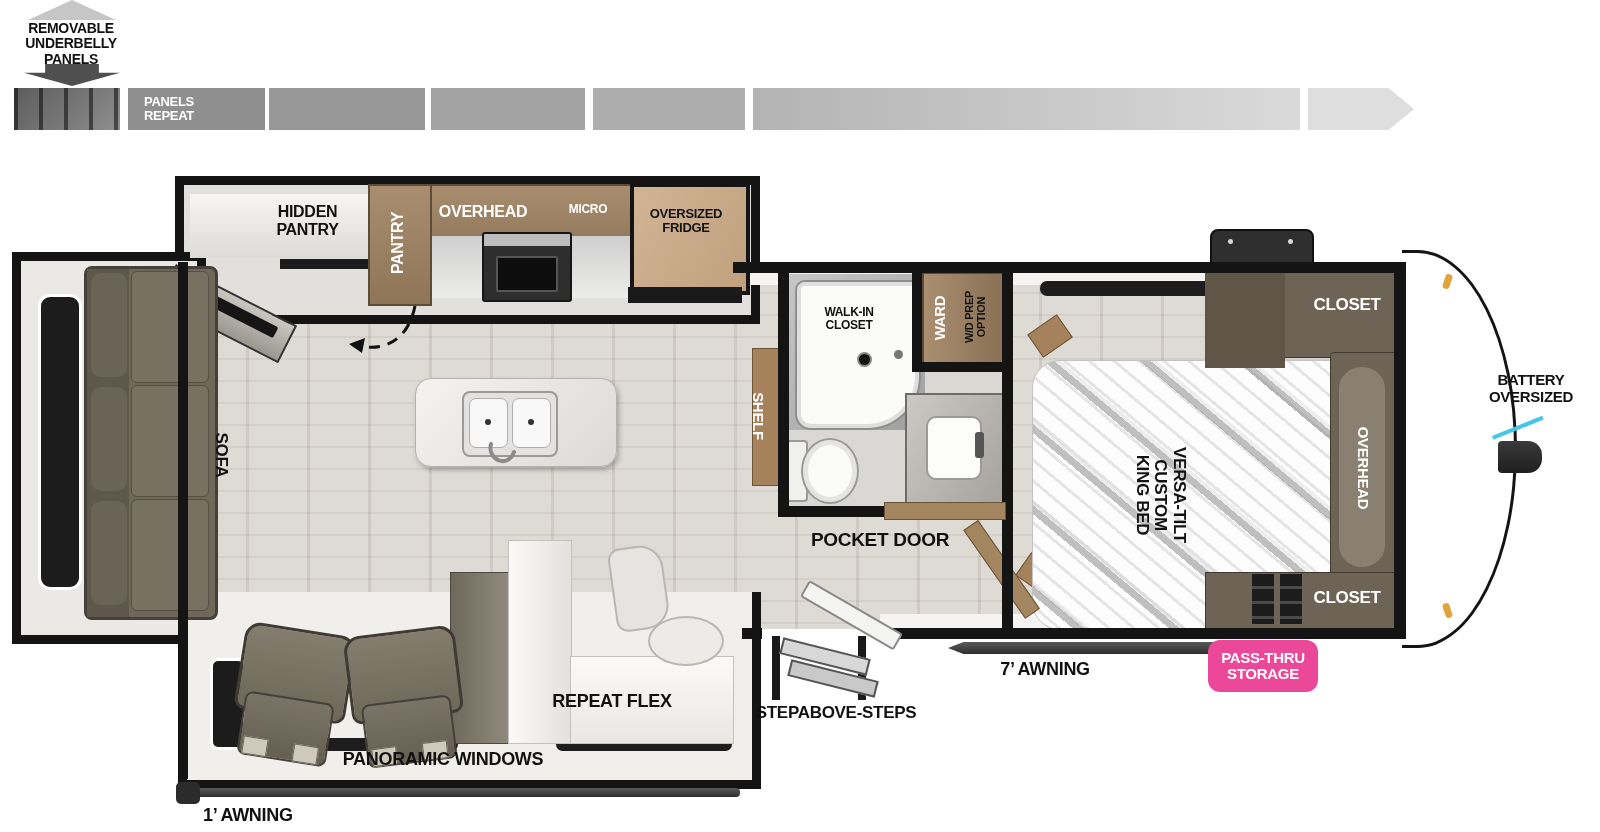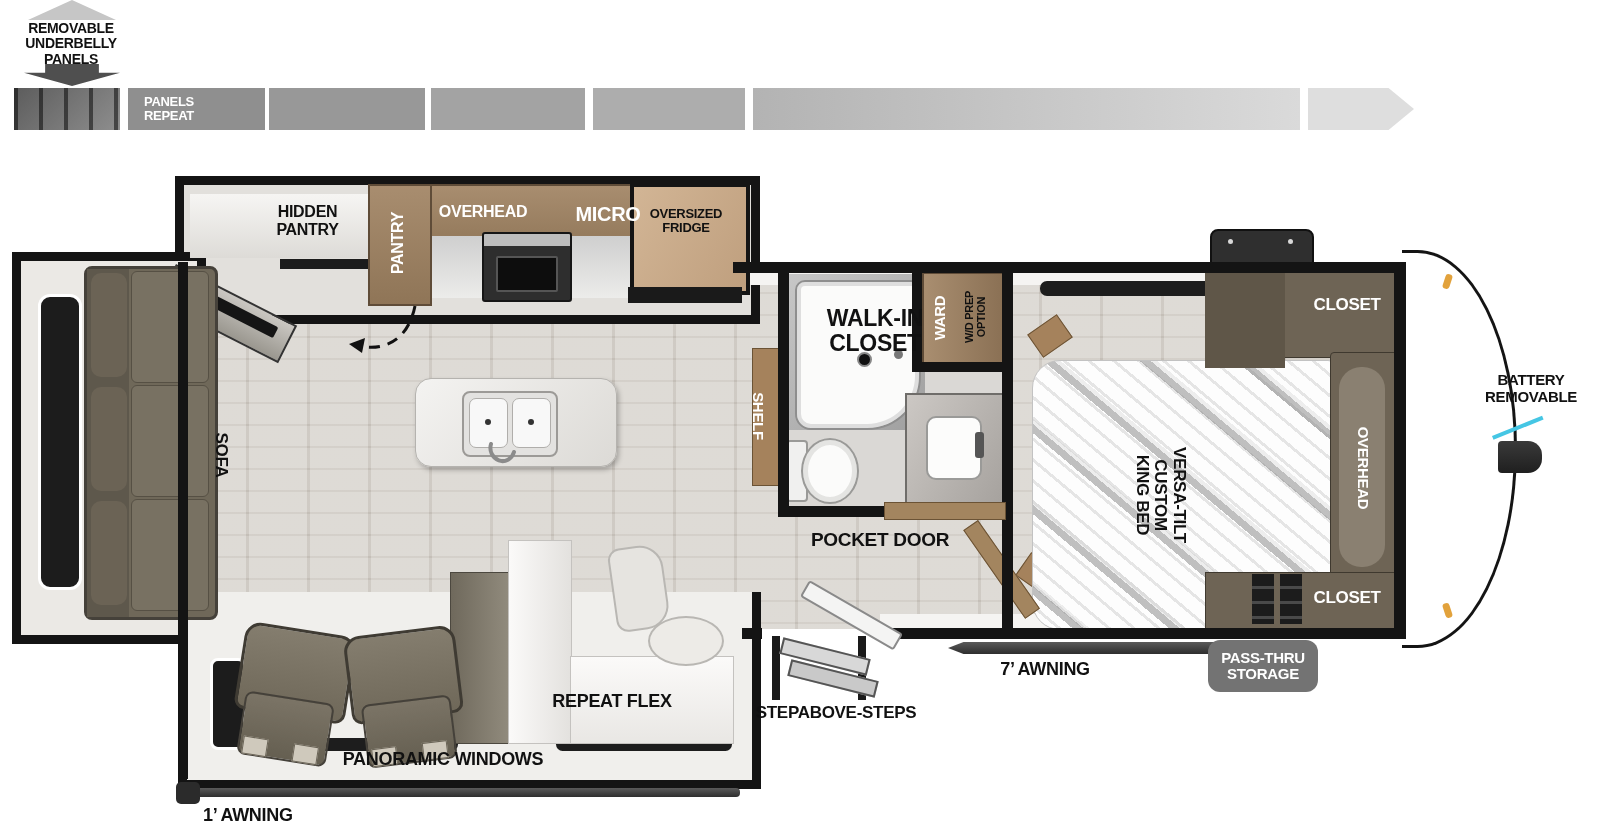--- a/index.html
+++ b/index.html
@@ -58,37 +58,37 @@
               clip-path:polygon(0 0,76% 0,100% 50%,76% 100%,0 100%);"></div>
 
   <div class="abs" style="left:1402px;top:250px;width:112px;height:392px;background:#fff;border:3px solid #141414;border-left:none;
               border-radius:0 100px 100px 0 / 0 200px 200px 0;z-index:6;"></div>
   <div class="abs" style="left:1444px;top:274px;width:7px;height:15px;background:#e2a23c;border-radius:3px;transform:rotate(18deg);z-index:20;"></div>
   <div class="abs" style="left:1444px;top:603px;width:7px;height:15px;background:#e2a23c;border-radius:3px;transform:rotate(-18deg);z-index:20;"></div>
   <div class="abs" style="left:1498px;top:441px;width:44px;height:32px;background:linear-gradient(180deg,#3a3a3a,#1f1f1f);
               border-radius:4px 14px 14px 4px;z-index:20;"></div>
   <div class="abs" style="left:1492px;top:436px;width:54px;height:4px;background:#45c6e4;transform:rotate(-22deg);transform-origin:left top;z-index:21;"></div>
   <div class="lbl" style="left:1462px;top:372px;width:138px;font-size:15px;">BATTERY
-REMOVABLE</div>
+OVERSIZED</div>
 
   <div class="floor" style="left:188px;top:272px;width:1208px;height:357px;"></div>
   <div class="trim" style="left:742px;top:273px;width:654px;height:12px;"></div>
   <div class="trim" style="left:880px;top:614px;width:516px;height:15px;"></div>
 
   <div class="slidebox" style="left:175px;top:176px;width:567px;height:130px;background:#e2e0dc;"></div>
   <div class="abs" style="left:190px;top:194px;width:185px;height:64px;background:linear-gradient(180deg,#f6f5f3,#dddbd7);z-index:10;"></div>
   <div class="abs" style="left:280px;top:259px;width:266px;height:10px;background:#1c1c1c;z-index:10;"></div>
   <div class="lbl" style="left:240px;top:203px;width:135px;font-size:16px;">HIDDEN
 PANTRY</div>
 
   <div class="abs cab-brown" style="left:375px;top:184px;width:257px;height:54px;z-index:9;background:linear-gradient(180deg,#a88d6f,#947a5c);"></div>
   <div class="abs cab-brown" style="left:368px;top:184px;width:60px;height:118px;z-index:11;"></div>
   <div class="lbl wlbl vflex rotm90" style="left:352px;top:233px;width:92px;height:20px;font-size:16px;">PANTRY</div>
   <div class="lbl wlbl" style="left:428px;top:203px;width:110px;font-size:16px;">OVERHEAD</div>
-  <div class="lbl wlbl" style="left:568px;top:203px;width:80px;font-size:20px;">MICRO</div>
+  <div class="lbl wlbl" style="left:548px;top:203px;width:80px;font-size:12px;">MICRO</div>
 
   <div class="abs" style="left:428px;top:236px;width:204px;height:62px;background:linear-gradient(180deg,#cfcfcf,#ececea);z-index:10;"></div>
   <div class="abs" style="left:482px;top:232px;width:86px;height:66px;background:linear-gradient(180deg,#bdbdbd 0 12px,#2e2e2e 12px);
               border:2px solid #161616;border-radius:3px;z-index:11;"></div>
   <div class="abs" style="left:496px;top:256px;width:58px;height:32px;background:#0d0d0d;border:2px solid #555;border-radius:2px;z-index:12;"></div>
 
   <div class="abs" style="left:630px;top:183px;width:112px;height:104px;background:linear-gradient(120deg,#d2b595,#bf9f7e);
               border:4px solid #141414;z-index:12;"></div>
   <div class="abs" style="left:628px;top:287px;width:114px;height:16px;background:#1a1a1a;z-index:12;"></div>
   <div class="lbl" style="left:634px;top:207px;width:104px;font-size:13px;">OVERSIZED
@@ -128,21 +128,21 @@
   <svg class="abs" style="left:488px;top:442px;z-index:14;" width="30" height="24">
     <path d="M3,2 A 12 13 0 0 0 26,10" fill="none" stroke="#8b8b8b" stroke-width="4" stroke-linecap="round"></path>
   </svg>
 
   <div class="abs" style="left:789px;top:272px;width:213px;height:234px;background:#dad8d5;z-index:3;"></div>
   <div class="abs" style="left:789px;top:274px;width:136px;height:156px;background:linear-gradient(135deg,#c7c7c7,#9f9f9f);z-index:8;"></div>
   <div class="abs" style="left:795px;top:280px;width:122px;height:146px;background:#fbfbfa;border:2px solid #8e8e8e;
               border-radius:10px 10px 54px 16px;box-shadow:inset 0 0 0 4px #dedede;z-index:9;"></div>
   <div class="abs" style="left:857px;top:352px;width:11px;height:11px;background:#111;border:2px solid #888;border-radius:50%;z-index:10;"></div>
   <div class="abs" style="left:894px;top:350px;width:9px;height:9px;background:#777;border-radius:50%;z-index:10;"></div>
-  <div class="lbl" style="left:816px;top:306px;width:118px;font-size:23px;">WALK-IN
+  <div class="lbl" style="left:790px;top:306px;width:118px;font-size:12px;">WALK-IN
 CLOSET</div>
 
   <div class="abs" style="left:752px;top:348px;width:26px;height:136px;background:#a5825c;border:1px solid #6b5335;z-index:12;"></div>
   <div class="lbl wlbl vflex rot90" style="left:710px;top:407px;width:96px;height:18px;font-size:15px;">SHELF</div>
 
   <div class="abs" style="left:922px;top:272px;width:80px;height:94px;background:linear-gradient(90deg,#a98e70,#8a7054);border:2px solid #5f4c38;z-index:10;"></div>
   <div class="lbl wlbl vflex rotm90" style="left:898px;top:309px;width:84px;height:18px;font-size:15px;">WARD</div>
   <div class="lbl vflex rotm90" style="left:933px;top:304px;width:84px;height:26px;font-size:11px;">W/D PREP
 OPTION</div>
 
@@ -237,18 +237,18 @@
   <div class="abs" style="left:780px;top:648px;width:86px;height:13px;background:#d8d8d8;border:2px solid #555;transform:rotate(14deg);z-index:51;"></div>
   <div class="abs" style="left:788px;top:670px;width:86px;height:13px;background:#c9c9c9;border:2px solid #555;transform:rotate(14deg);z-index:51;"></div>
   <div class="abs" style="left:795px;top:634px;width:104px;height:15px;background:#f4f4f3;border:2px solid #8a8a8a;border-radius:3px;
               transform:rotate(30deg);transform-origin:right top;z-index:52;"></div>
   <div class="lbl" style="left:742px;top:704px;width:188px;font-size:17px;">STEPABOVE-STEPS</div>
 
   <div class="abs" style="left:948px;top:642px;width:310px;height:12px;background:linear-gradient(180deg,#5a5a5a,#2e2e2e);
               clip-path:polygon(0 50%,5% 0,100% 0,100% 100%,5% 100%);z-index:30;"></div>
   <div class="lbl" style="left:980px;top:660px;width:130px;font-size:18px;">7’ AWNING</div>
 
-  <div class="abs vflex" style="left:1208px;top:640px;width:110px;height:52px;background:#737373;border-radius:12px;z-index:61;">
+  <div class="abs vflex" style="left:1208px;top:640px;width:110px;height:52px;background:#ec4899;border-radius:12px;z-index:61;">
     <div class="lbl wlbl" style="position:static;font-size:15px;">PASS-THRU
 STORAGE</div>
   </div>
 
 </div>
 
 </body></html>

